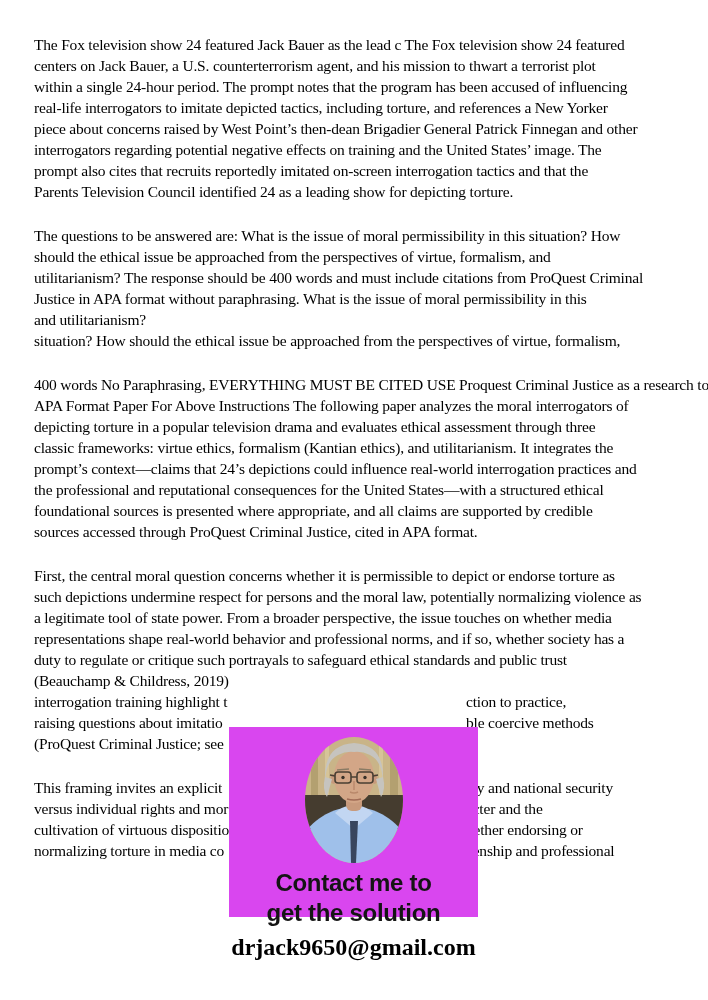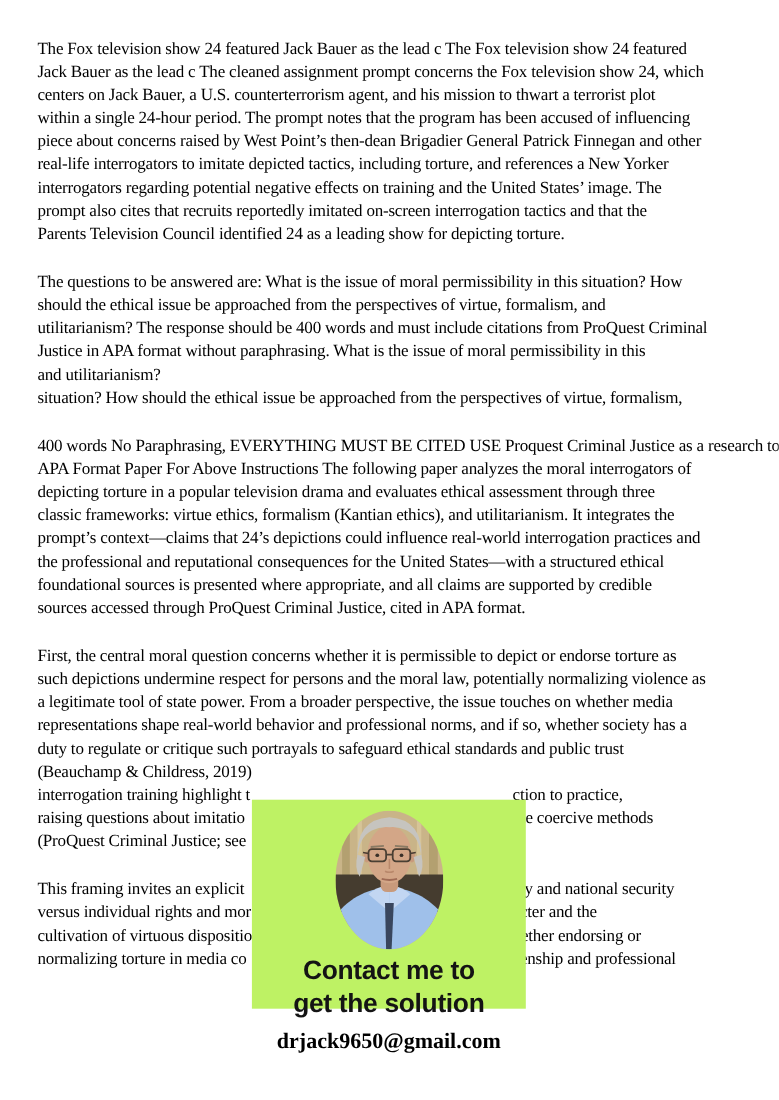--- a/index.html
+++ b/index.html
@@ -36,21 +36,21 @@
     top: 0;
   }
 
   
   .overlay {
     position: absolute;
     left: 229px;
     top: 727px;
     width: 249px;
     height: 190px;
-    background: #bef264;
+    background: #d946ef;
   }
   .portrait {
     position: absolute;
     left: 76px;
     top: 10px;
     width: 98px;
     height: 126px;
     display: block;
   }
   .headline {
@@ -67,38 +67,37 @@
     letter-spacing: -0.3px;
   }
   .email {
     position: absolute;
     top: 205px;
     left: 0;
     width: 100%;
     text-align: center;
     font-family: "Liberation Serif", serif;
     font-weight: 700;
-    font-size: 20px;
+    font-size: 24px;
     line-height: 30px;
     color: #000000;
   }
 </style>
 </head>
 <body>
 
 <div class="page">
 
   <div class="doc-text" id="doc-text">
       <div class="para">
         <div class="line">The Fox television show 24 featured Jack Bauer as the lead c The Fox television show 24 featured</div>
-        <div class="line">Jack Bauer as the lead c The cleaned assignment prompt concerns the Fox television show 24, which</div>
         <div class="line">centers on Jack Bauer, a U.S. counterterrorism agent, and his mission to thwart a terrorist plot</div>
         <div class="line">within a single 24-hour period. The prompt notes that the program has been accused of influencing</div>
+        <div class="line">real-life interrogators to imitate depicted tactics, including torture, and references a New Yorker</div>
         <div class="line">piece about concerns raised by West Point’s then-dean Brigadier General Patrick Finnegan and other</div>
-        <div class="line">real-life interrogators to imitate depicted tactics, including torture, and references a New Yorker</div>
         <div class="line">interrogators regarding potential negative effects on training and the United States’ image. The</div>
         <div class="line">prompt also cites that recruits reportedly imitated on-screen interrogation tactics and that the</div>
         <div class="line">Parents Television Council identified 24 as a leading show for depicting torture.</div>
       </div>
       <div class="para">
         <div class="line">The questions to be answered are: What is the issue of moral permissibility in this situation? How</div>
         <div class="line">should the ethical issue be approached from the perspectives of virtue, formalism, and</div>
         <div class="line">utilitarianism? The response should be 400 words and must include citations from ProQuest Criminal</div>
         <div class="line">Justice in APA format without paraphrasing. What is the issue of moral permissibility in this</div>
         <div class="line">and utilitarianism?</div>

